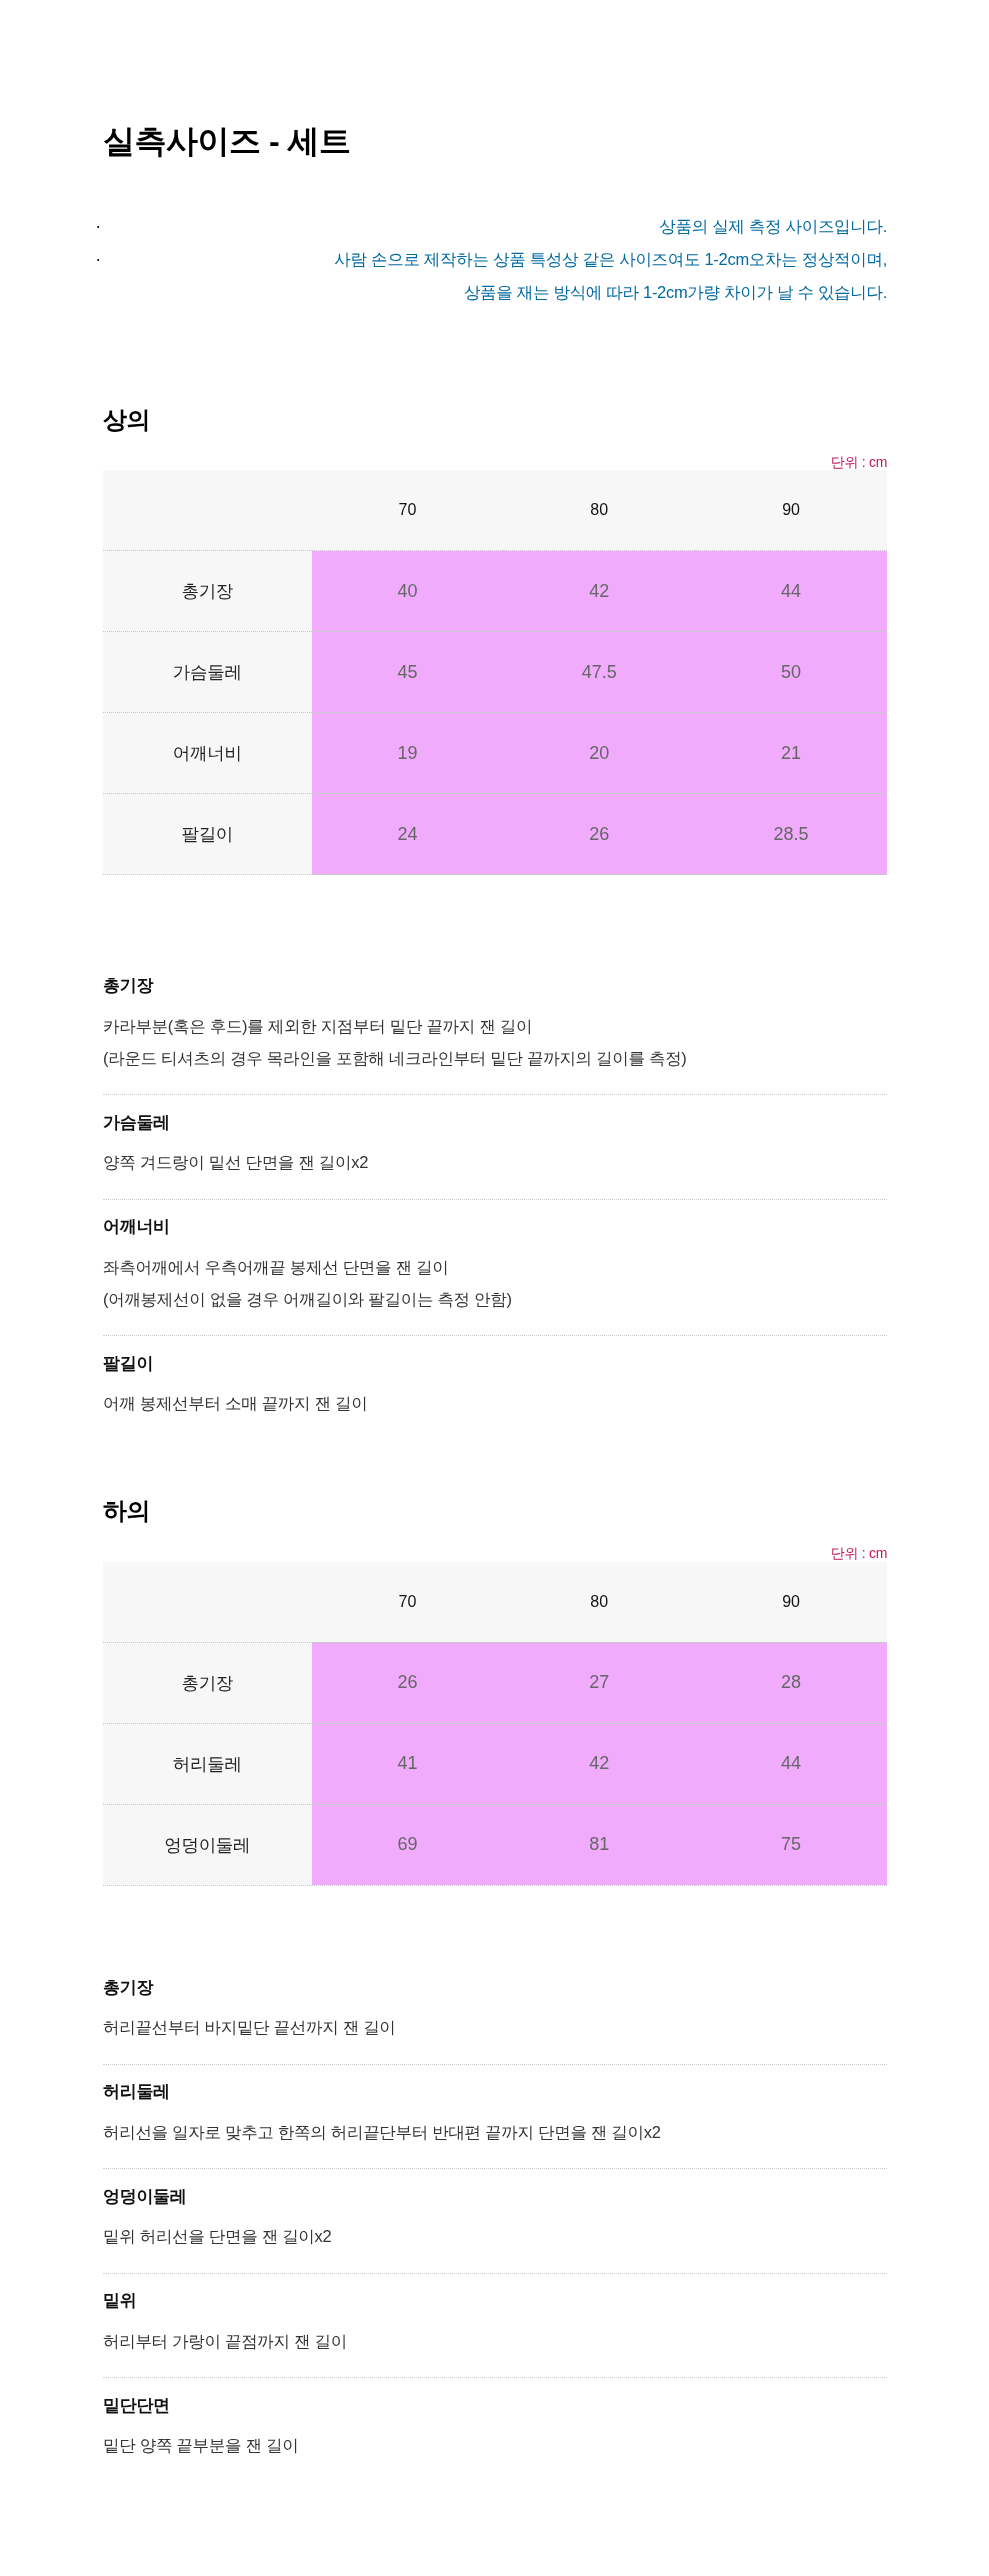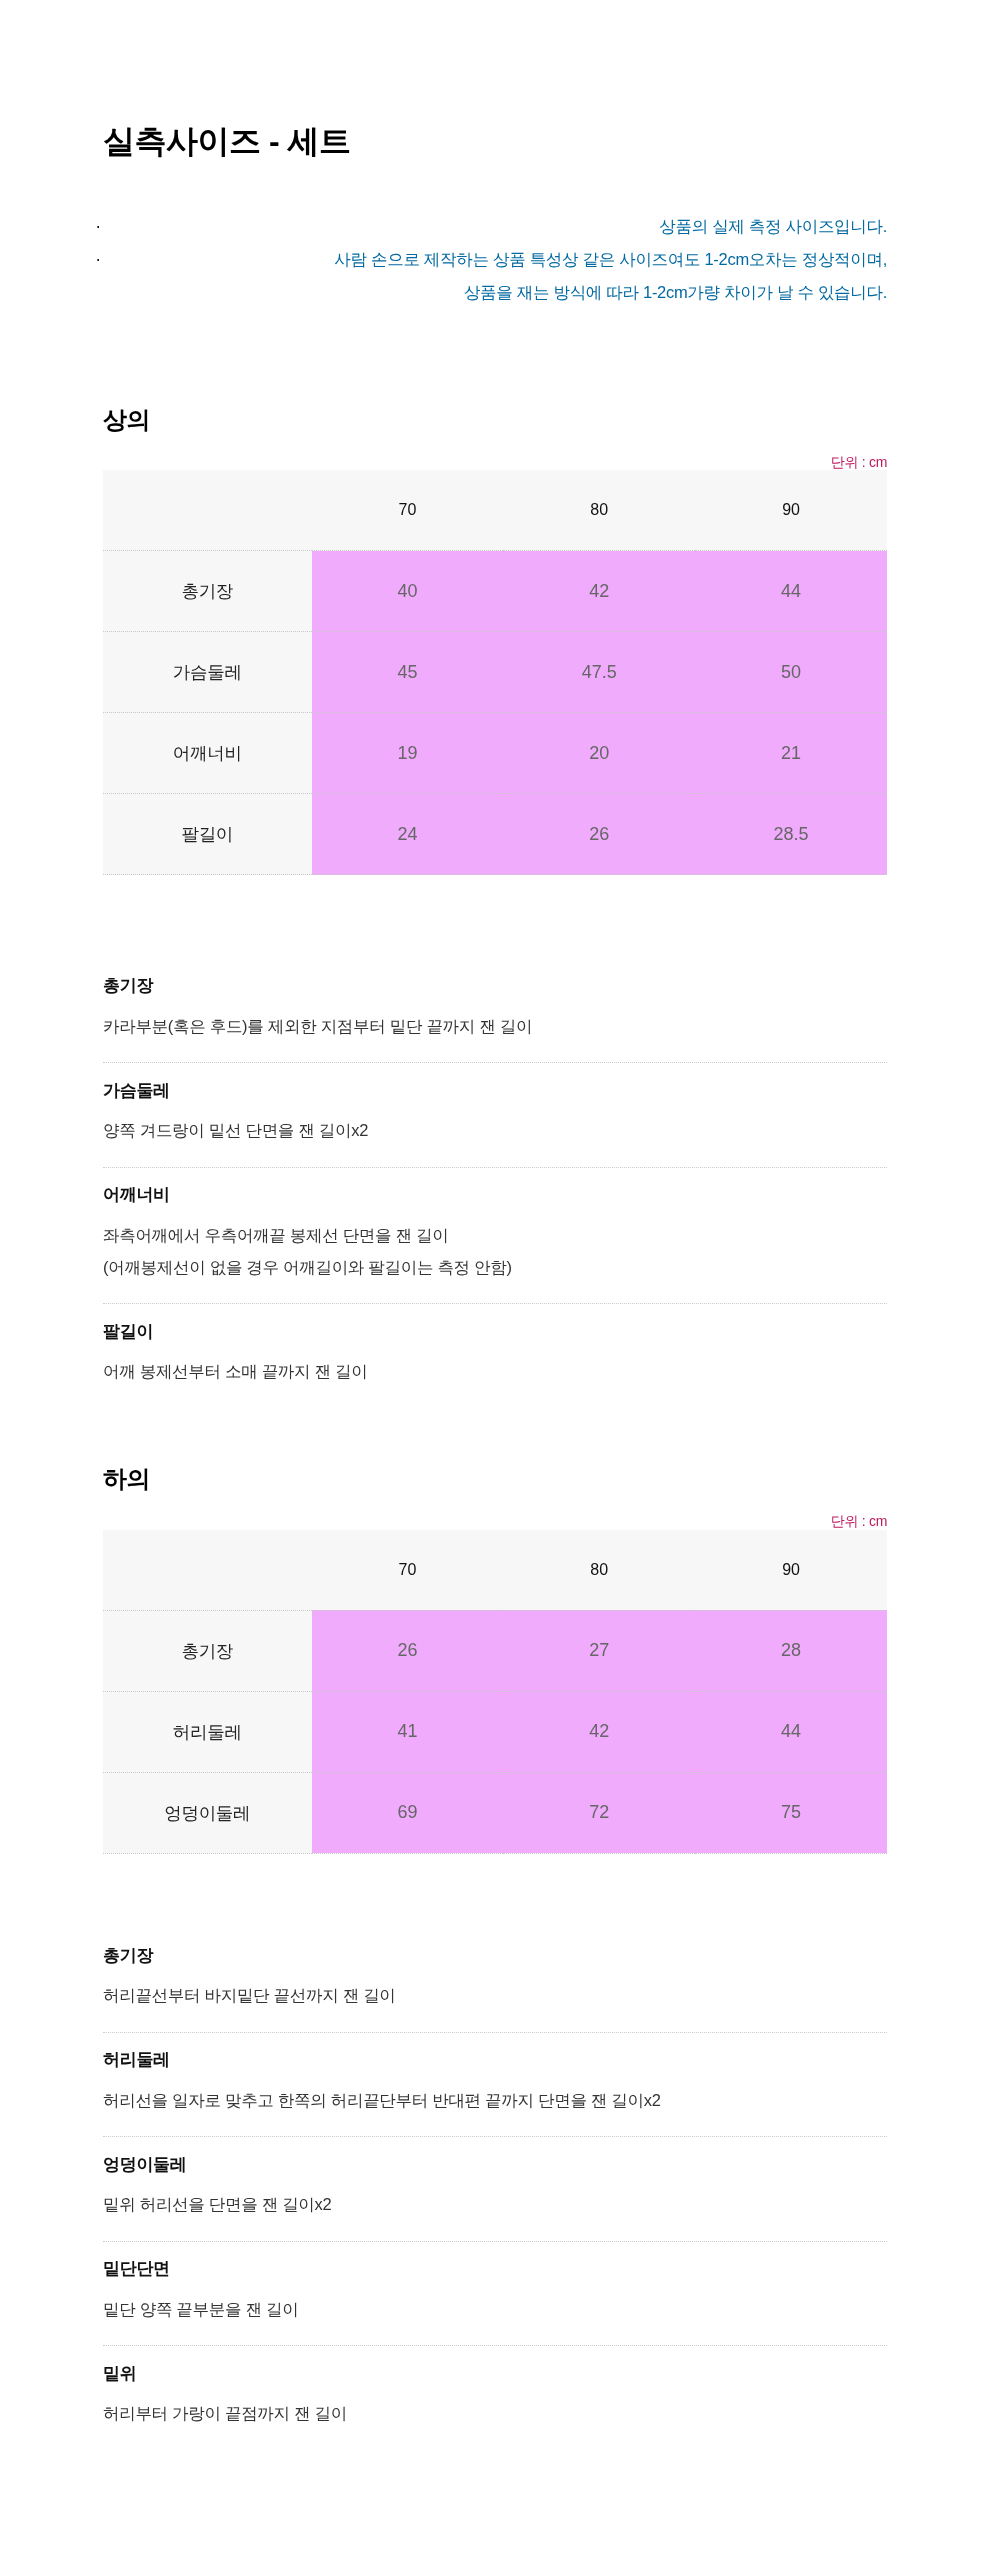--- a/index.html
+++ b/index.html
@@ -186,20 +186,21 @@
             <td>26</td>
             <td>28.5</td>
           </tr>
         </tbody>
       </table>
 
       <div class="defs">
         <div class="def-block">
           <div class="def-term">총기장</div>
           <div class="def-line">카라부분(혹은 후드)를 제외한 지점부터 밑단 끝까지 잰 길이</div>
+          <div class="def-line">(라운드 티셔츠의 경우 목라인을 포함해 네크라인부터 밑단 끝까지의 길이를 측정)</div>
         </div>
         <div class="def-block">
           <div class="def-term">가슴둘레</div>
           <div class="def-line">양쪽 겨드랑이 밑선 단면을 잰 길이x2</div>
         </div>
         <div class="def-block">
           <div class="def-term">어깨너비</div>
           <div class="def-line">좌측어깨에서 우측어깨끝 봉제선 단면을 잰 길이</div>
           <div class="def-line">(어깨봉제선이 없을 경우 어깨길이와 팔길이는 측정 안함)</div>
         </div>
@@ -238,45 +239,45 @@
           </tr>
           <tr>
             <th>허리둘레</th>
             <td>41</td>
             <td>42</td>
             <td>44</td>
           </tr>
           <tr>
             <th>엉덩이둘레</th>
             <td>69</td>
-            <td>72</td>
+            <td>81</td>
             <td>75</td>
           </tr>
         </tbody>
       </table>
 
       <div class="defs">
         <div class="def-block">
           <div class="def-term">총기장</div>
           <div class="def-line">허리끝선부터 바지밑단 끝선까지 잰 길이</div>
         </div>
         <div class="def-block">
           <div class="def-term">허리둘레</div>
           <div class="def-line">허리선을 일자로 맞추고 한쪽의 허리끝단부터 반대편 끝까지 단면을 잰 길이x2</div>
         </div>
         <div class="def-block">
           <div class="def-term">엉덩이둘레</div>
           <div class="def-line">밑위 허리선을 단면을 잰 길이x2</div>
         </div>
         <div class="def-block">
+          <div class="def-term">밑위</div>
+          <div class="def-line">허리부터 가랑이 끝점까지 잰 길이</div>
+        </div>
+        <div class="def-block">
           <div class="def-term">밑단단면</div>
           <div class="def-line">밑단 양쪽 끝부분을 잰 길이</div>
         </div>
-        <div class="def-block">
-          <div class="def-term">밑위</div>
-          <div class="def-line">허리부터 가랑이 끝점까지 잰 길이</div>
-        </div>
       </div>
     </div>
 
   </div>
 </div>
 
 
 </body></html>

